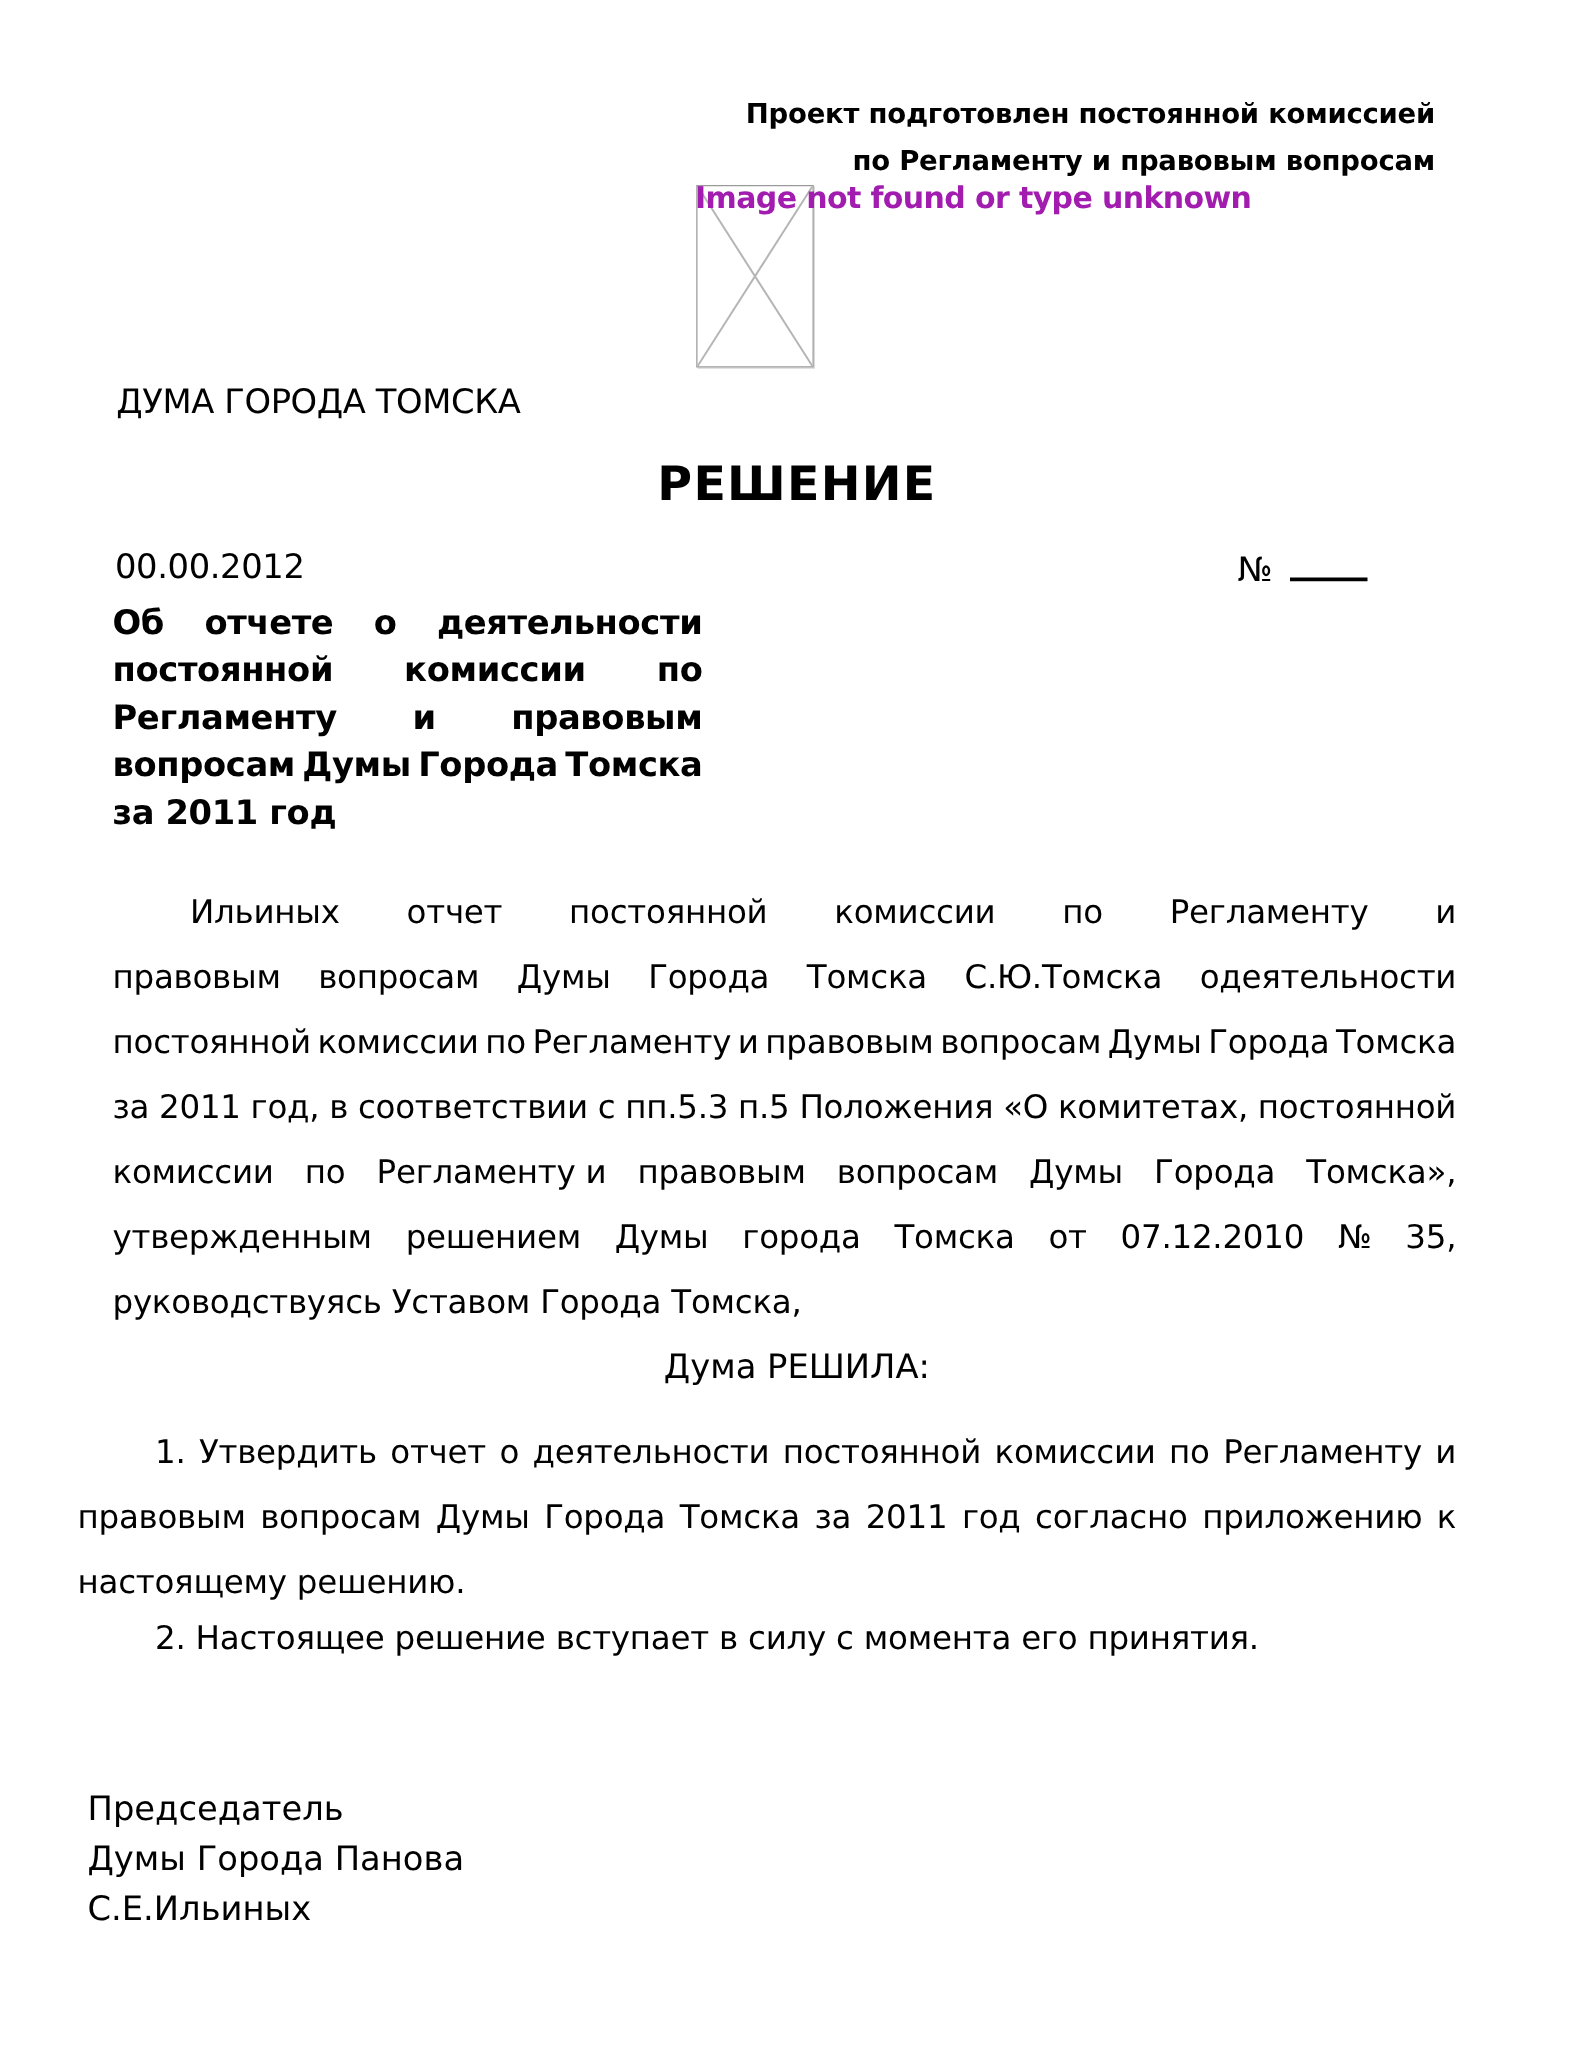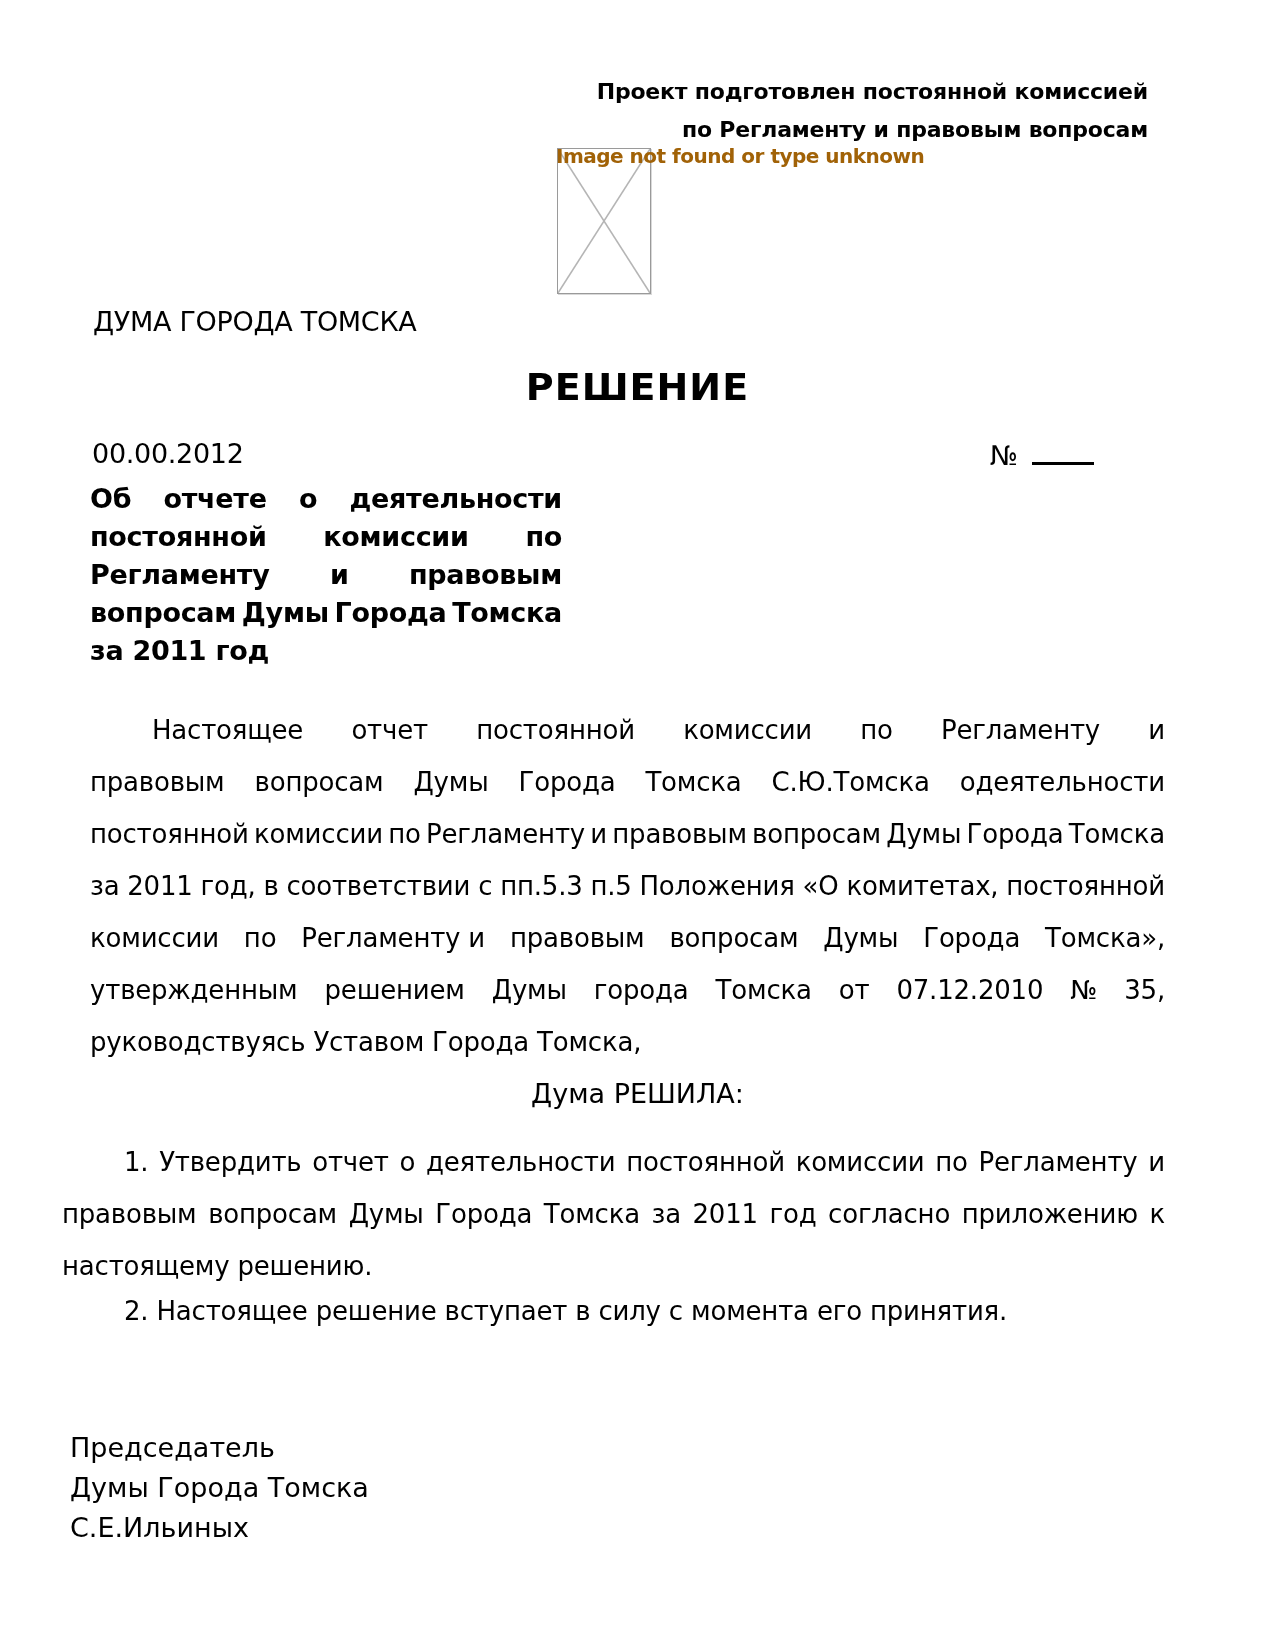--- a/index.html
+++ b/index.html
@@ -19,21 +19,21 @@
   .doc-header {
     position:absolute; top:73px; left:0; right:127px;
     text-align:right; font-weight:bold; font-size:22px; line-height:38px;
     letter-spacing:-0.2px;
   }
 
   
   .img-ph { position:absolute; left:556px; top:144px; width:600px; height:156px; }
   .ph-text {
     position:absolute; left:0; top:0; white-space:nowrap;
-    font-weight:bold; font-size:20px; color:#a16207; letter-spacing:-0.5px;
+    font-weight:bold; font-size:24px; color:#a21caf; letter-spacing:-0.5px;
   }
   .ph-box {
     position:absolute; left:1px; top:4px; width:92px; height:144px;
     border:1px solid #9a9a9a; background:#fff; box-shadow:1px 1px 0 #d9d9d9;
   }
   .ph-box svg { display:block; width:100%; height:100%; }
 
   .org-name { position:absolute; left:93px; top:306px; font-size:27px; letter-spacing:-0.3px; }
 
   .doc-title {
@@ -130,21 +130,21 @@
         <span>вопросам</span>
         <span>Думы</span>
         <span>Города</span>
         <span>Томска</span>
       </div>
       <div class="tline plain">за 2011 год</div>
     </div>
 
   <div class="preamble indent-first">
       <div class="tline just">
-        <span>Настоящее</span>
+        <span>Ильиных</span>
         <span>отчет</span>
         <span>постоянной</span>
         <span>комиссии</span>
         <span>по</span>
         <span>Регламенту</span>
         <span>и</span>
       </div>
       <div class="tline just">
         <span>правовым</span>
         <span>вопросам</span>
@@ -232,17 +232,17 @@
         <span>приложению</span>
         <span>к</span>
       </div>
       <div class="tline plain">настоящему решению.</div>
     </div>
 
   <div class="item2">2. Настоящее решение вступает в силу с момента его принятия.</div>
 
   <div class="signature">
     <div>Председатель</div>
-    <div>Думы Города Томска</div>
+    <div>Думы Города Панова</div>
     <div>С.Е.Ильиных</div>
   </div>
 
 </div>
 
 </body></html>

